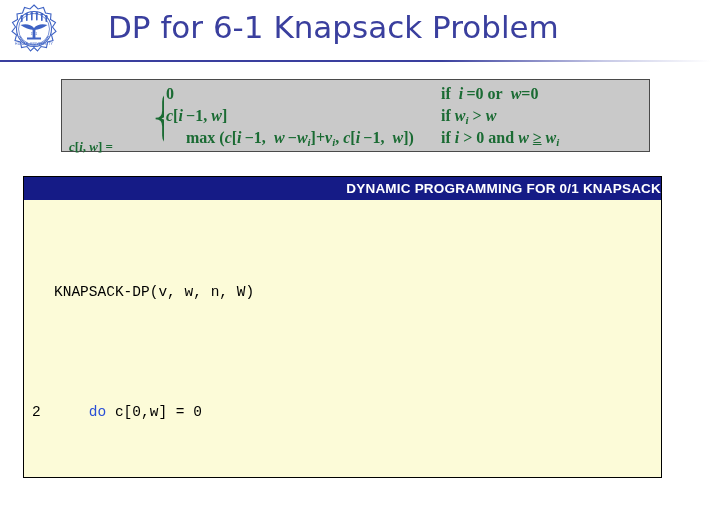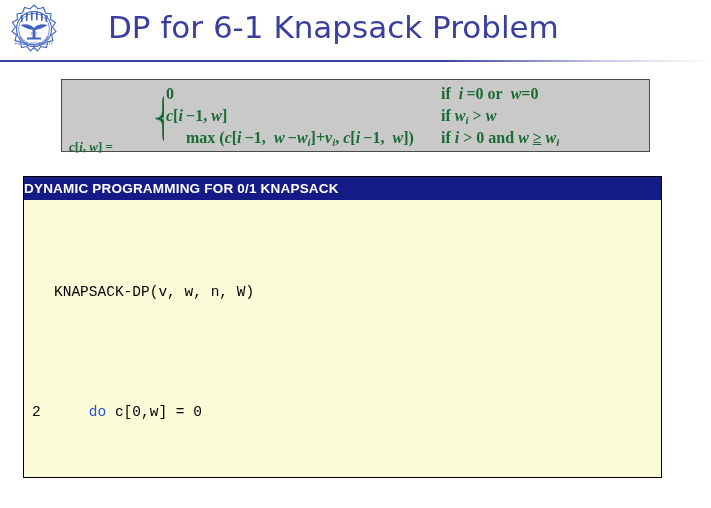--- a/index.html
+++ b/index.html
@@ -119,21 +119,21 @@
     border: 1px solid #000000;
     box-sizing: border-box;
     background: #fcfbd8;
   }
   #algo-caption {
     height: 23px;
     background: #151b86;
     color: #ffffff;
     font-size: 13.5px;
     font-weight: bold;
-    text-align: left;
+    text-align: right;
     line-height: 23px;
     letter-spacing: 0.2px;
     font-family: "Liberation Sans", sans-serif;
   }
   #algo-code {
     padding: 8px 0 0 0;
     font-family: "Liberation Mono", monospace;
     font-size: 14.5px;
     line-height: 24px;
     color: #000000;

